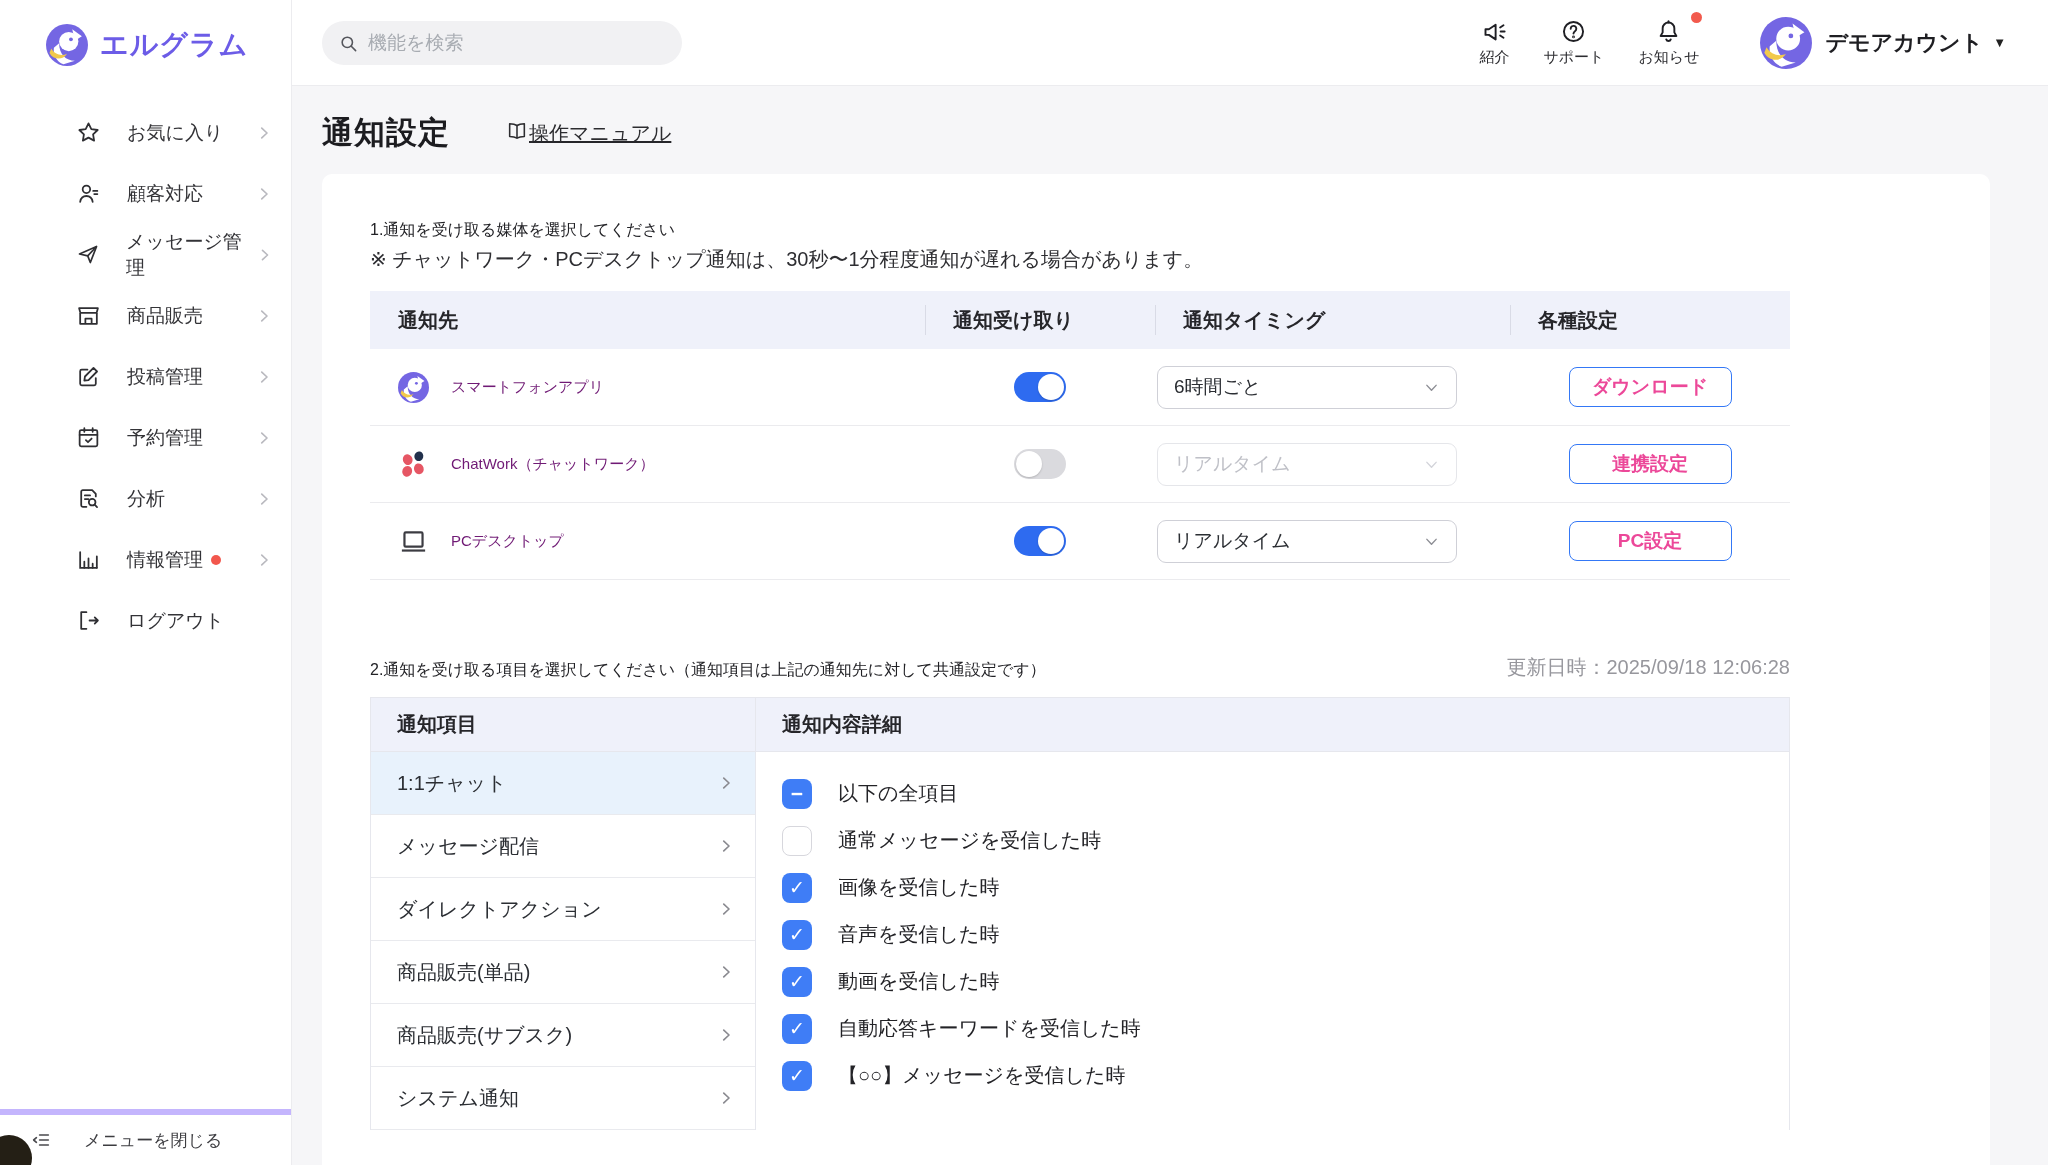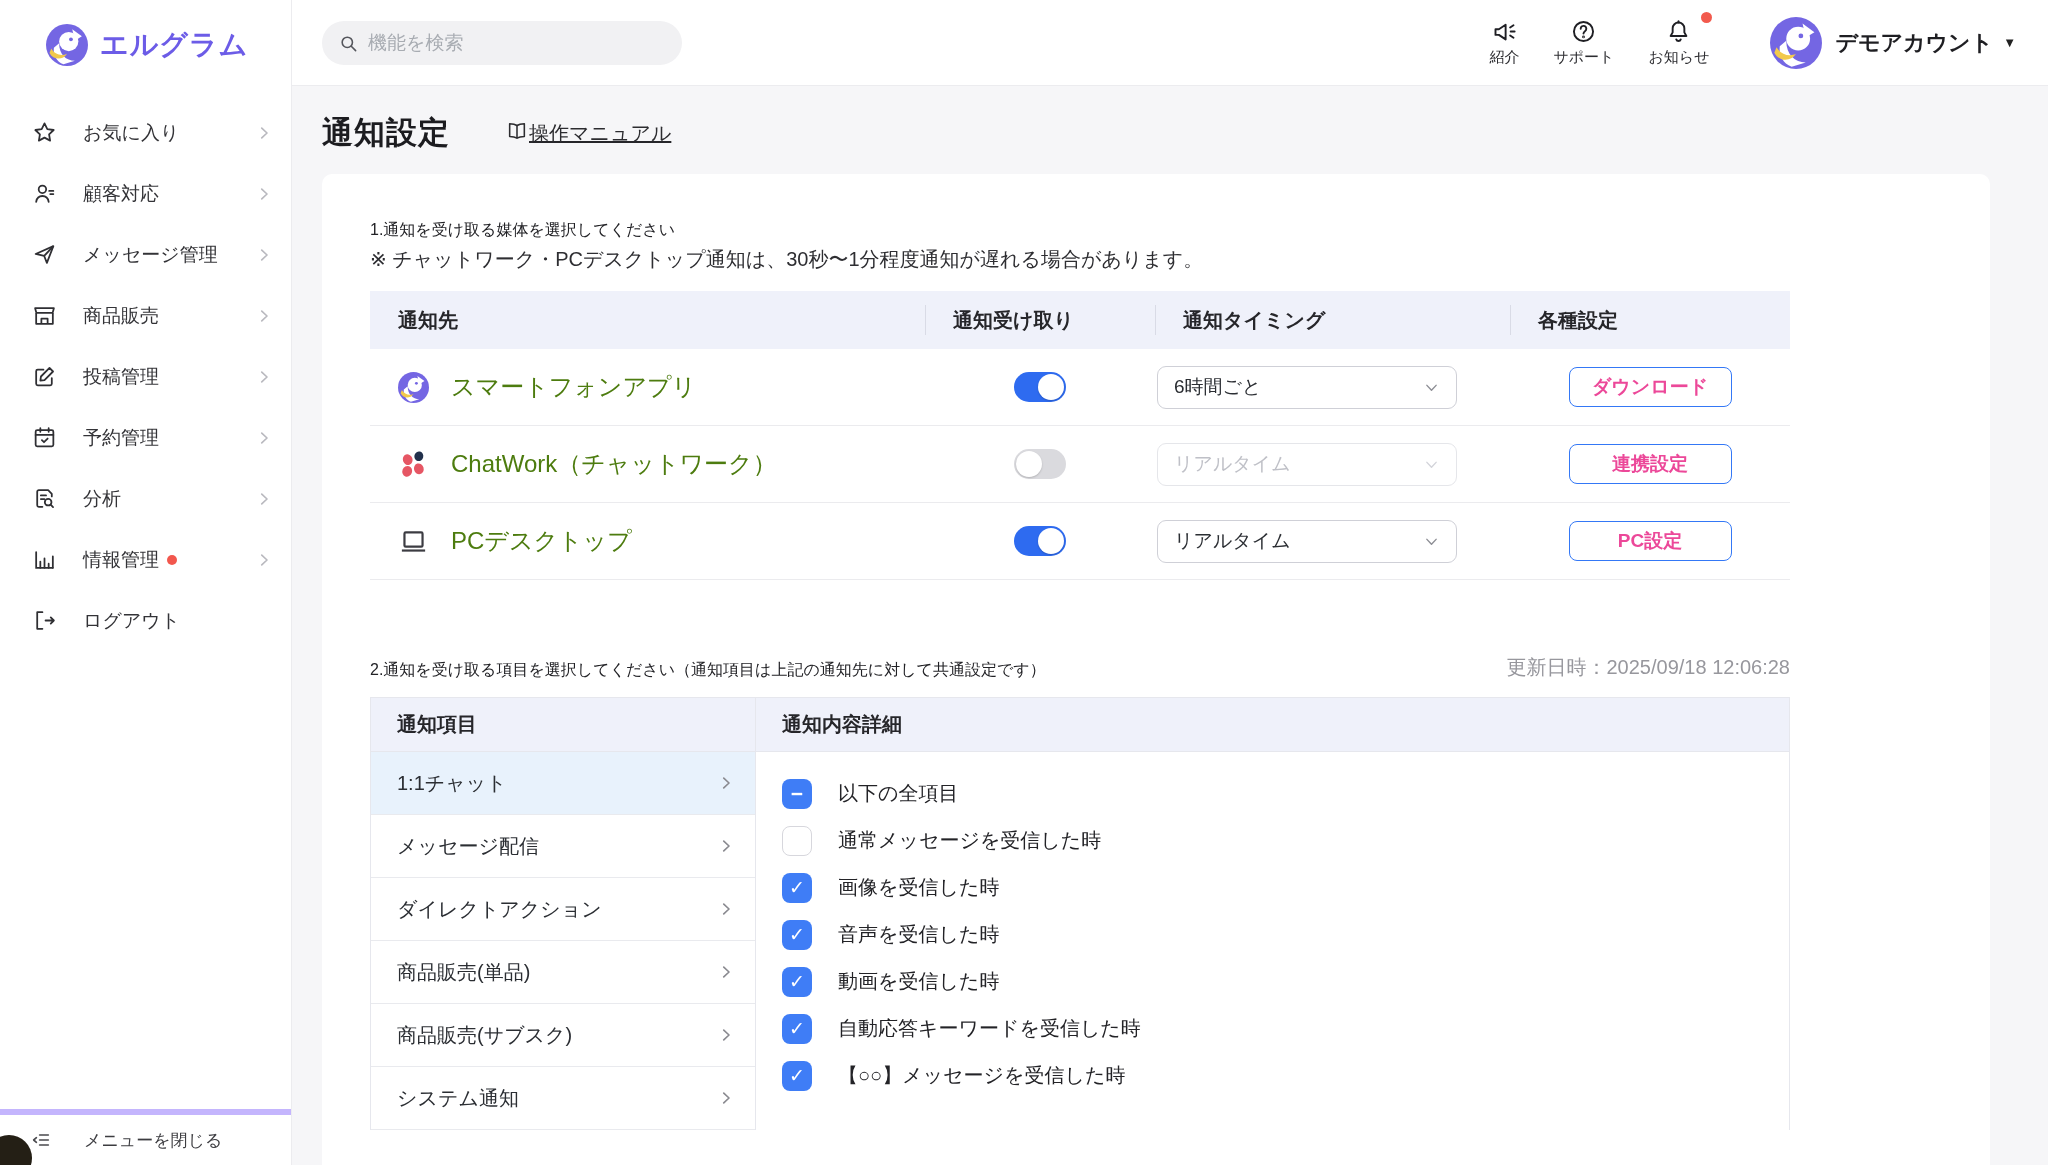--- a/index.html
+++ b/index.html
@@ -11,21 +11,21 @@
   svg { display:block; }
 
   
   .sidebar {
     width:292px; min-width:292px; background:#fff; height:100%;
     border-right:1px solid #ececef; display:flex; flex-direction:column; position:relative;
   }
   .logo-row { display:flex; align-items:center; gap:12px; padding:24px 0 0 46px; }
   .logo-mark { width:42px; height:42px; }
   .logo-text { font-size:28px; font-weight:bold; color:#6c5ce7; letter-spacing:1px; }
-  .nav { margin-top:36px; flex:1; }
+  .nav { margin-top:36px; flex:1;padding-left:44px; }
   .nav-item {
     height:61px; display:flex; align-items:center; padding:0 18px 0 32px; cursor:pointer;
   }
   .nav-item .nicon { width:25px; height:25px; color:#2f2f33; }
   .nav-item .nlabel { font-size:19px; color:#333337; margin-left:26px; }
   .nav-item .reddot { width:10px; height:10px; border-radius:50%; background:#f2574d; margin-left:8px; }
   .nav-item .spacer { flex:1; }
   .chev { width:18px; height:18px; color:#b9b9bf; }
   .sidebar-bottom {
     border-top:6px solid #c4b5fd; height:56px; display:flex; align-items:center; padding-left:30px; cursor:pointer;
@@ -34,21 +34,21 @@
   .sidebar-bottom .nlabel { font-size:17px; color:#3c3c40; margin-left:32px; }
   .corner-widget {
     position:absolute; left:-14px; bottom:-16px; width:46px; height:46px; border-radius:50%;
     background:#241f15; z-index:5;
   }
 
   
   .main { flex:1; display:flex; flex-direction:column; height:100%; }
   .topbar {
     height:86px; min-height:86px; background:#fff; border-bottom:1px solid #ececef;
-    display:flex; align-items:center; padding:0 32px 0 30px;
+    display:flex; align-items:center; padding:0 42px 0 30px;
   }
   .search {
     position:relative; width:360px;
   }
   .search input {
     width:100%; height:44px; border:none; outline:none; background:#f1f1f3; border-radius:22px;
     padding:0 18px 0 46px; font-size:19px; color:#333; font-family:inherit;
   }
   .search input::placeholder { color:#a8acb2; }
   .search .sicon { position:absolute; left:17px; top:13px; width:19px; height:19px; color:#55565c; }
@@ -78,21 +78,21 @@
   
   .table1 { width:1420px; margin-top:18px; }
   .t1-head { display:flex; background:#eff1fa; height:58px; align-items:center; }
   .t1-head .hcell { font-size:20px; font-weight:bold; color:#26262a; padding-left:28px; position:relative; height:100%; display:flex; align-items:center; }
   .t1-head .hcell + .hcell::before {
     content:""; position:absolute; left:0; top:14px; bottom:14px; width:1px; background:#d9dbe6;
   }
   .c1 { width:555px; } .c2 { width:230px; } .c3 { width:355px; } .c4 { width:280px; }
   .t1-row { display:flex; align-items:center; height:77px; border-bottom:1px solid #ebebee; }
   .media-cell { display:flex; align-items:center; padding-left:28px; gap:22px; }
-  .media-label { font-size:24px; color:#4d7c0f;text-align:right; }
+  .media-label { font-size:15px; color:#701a75;text-align:right; }
   .media-icon { width:31px; height:31px; }
   .cell-center { display:flex; justify-content:center; align-items:center; }
 
   .switch { width:52px; height:30px; border-radius:15px; position:relative; cursor:pointer; }
   .switch.on { background:#2e6bf0; }
   .switch.off { background:#dadade; }
   .switch .knob { position:absolute; top:2px; width:26px; height:26px; border-radius:50%; background:#fff; box-shadow:0 1px 2px rgba(0,0,0,.18); }
   .switch.on .knob { right:2px; } .switch.off .knob { left:2px; }
 
   .select {

